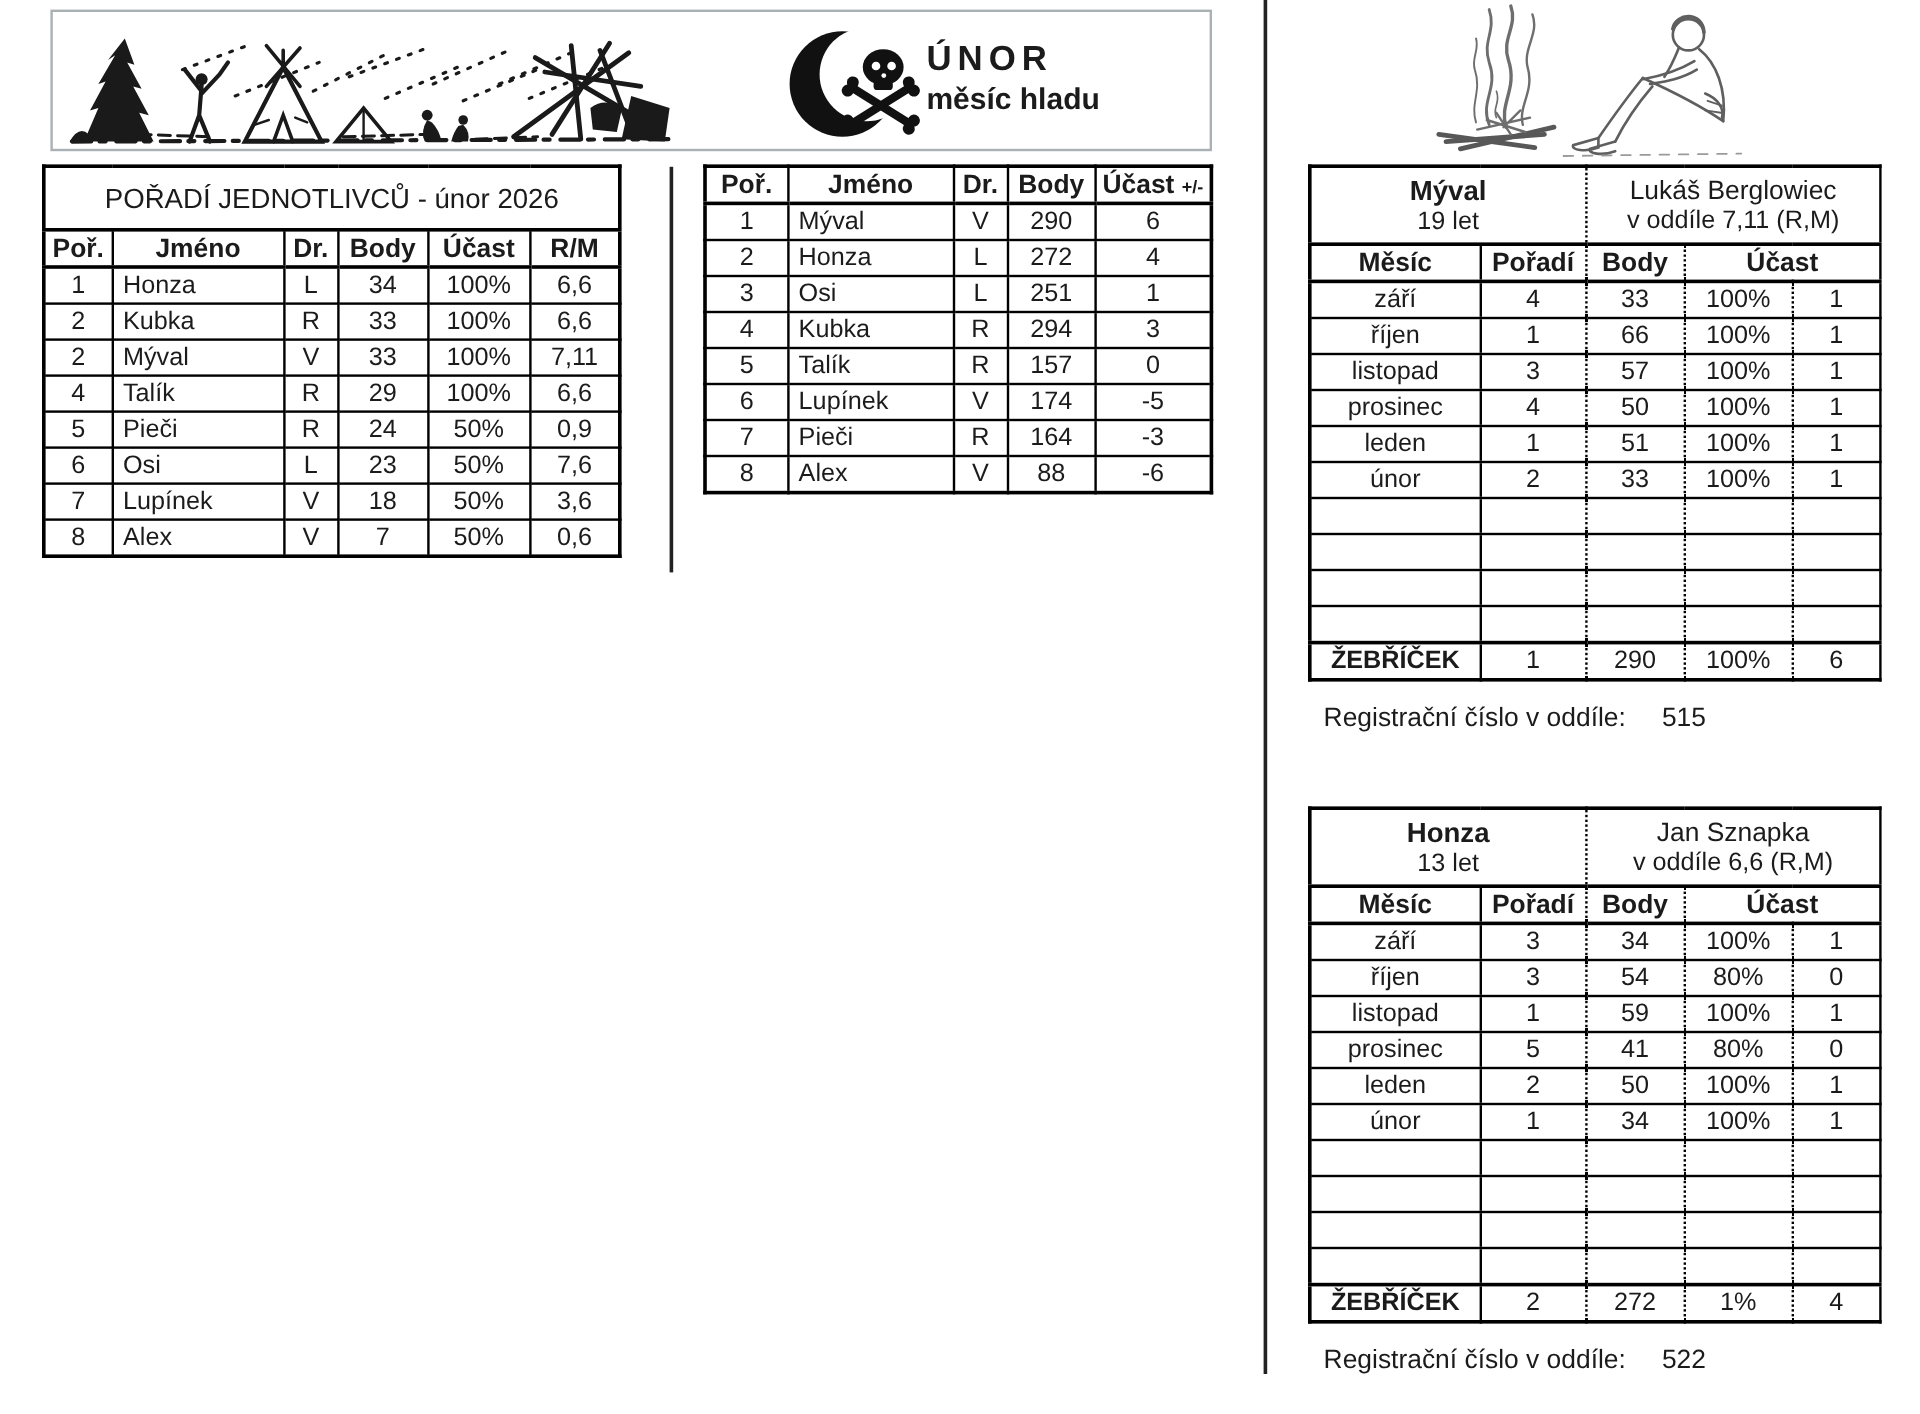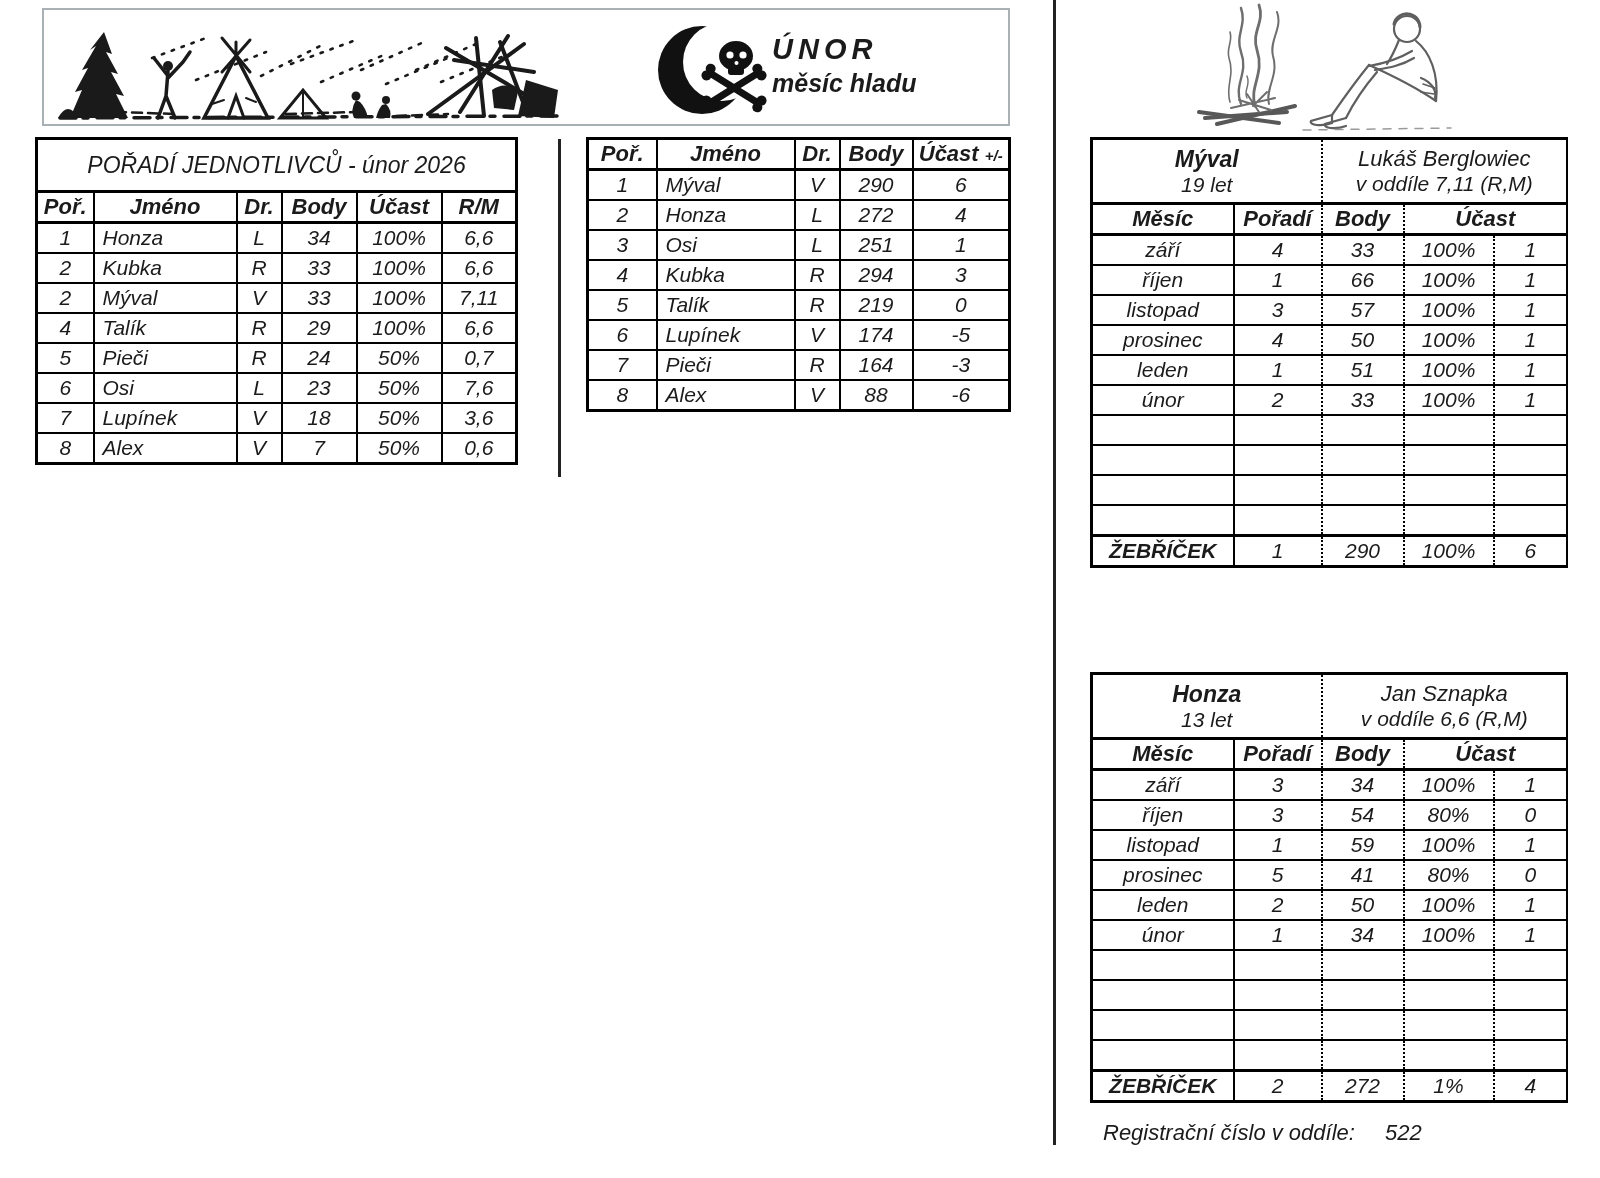--- a/index.html
+++ b/index.html
@@ -1,18 +1,18 @@
 <!DOCTYPE html>
 <html><head>
 <meta charset="utf-8">
 <style>
   html,body { margin:0; padding:0; background:#fff; }
   .page {
     position:relative; width:1568px; height:1178px; background:#ffffff;
-    font-family:"Liberation Sans","DejaVu Sans",sans-serif; color:#1b1b1b; overflow:hidden;font-style:italic;
+    font-family:"Liberation Sans","DejaVu Sans",sans-serif; color:#1b1b1b; overflow:hidden;
   }
   
   .header-box {
     position:absolute; left:42px; top:8px; width:964px; height:114px;
     border:2px solid #a9b1b5; background:#fff;
   }
   .camp-art { position:absolute; left:12px; top:20px; }
   .logo-moon { position:absolute; left:612px; top:8px; }
   .logo-text { position:absolute; left:728px; top:24px; line-height:1.1; }
   .logo-title { font-size:29px; font-weight:bold; letter-spacing:5px; }
@@ -231,21 +231,21 @@
           <td>29</td>
           <td>100%</td>
           <td>6,6</td>
         </tr>
         <tr>
           <td>5</td>
           <td>Pieči</td>
           <td>R</td>
           <td>24</td>
           <td>50%</td>
-          <td>0,7</td>
+          <td>0,9</td>
         </tr>
         <tr>
           <td>6</td>
           <td>Osi</td>
           <td>L</td>
           <td>23</td>
           <td>50%</td>
           <td>7,6</td>
         </tr>
         <tr>
@@ -310,21 +310,21 @@
           <td>4</td>
           <td>Kubka</td>
           <td>R</td>
           <td>294</td>
           <td>3</td>
         </tr>
         <tr>
           <td>5</td>
           <td>Talík</td>
           <td>R</td>
-          <td>219</td>
+          <td>157</td>
           <td>0</td>
         </tr>
         <tr>
           <td>6</td>
           <td>Lupínek</td>
           <td>V</td>
           <td>174</td>
           <td>-5</td>
         </tr>
         <tr>
@@ -447,20 +447,23 @@
     <tfoot>
       <tr class="sum-row">
         <td class="sum-label">ŽEBŘÍČEK</td>
         <td>1</td>
         <td>290</td>
         <td>100%</td>
         <td>6</td>
       </tr>
     </tfoot>
   </table>
+  <div class="reg-line reg1">
+    <span>Registrační číslo v oddíle:</span><span class="reg-num">515</span>
+  </div>
 
   <table class="card card2">
     <colgroup>
       <col style="width:142px">
         <col style="width:88px">
         <col style="width:82px">
       <col style="width:90px">
         <col style="width:74px">
     </colgroup>
     <thead>

